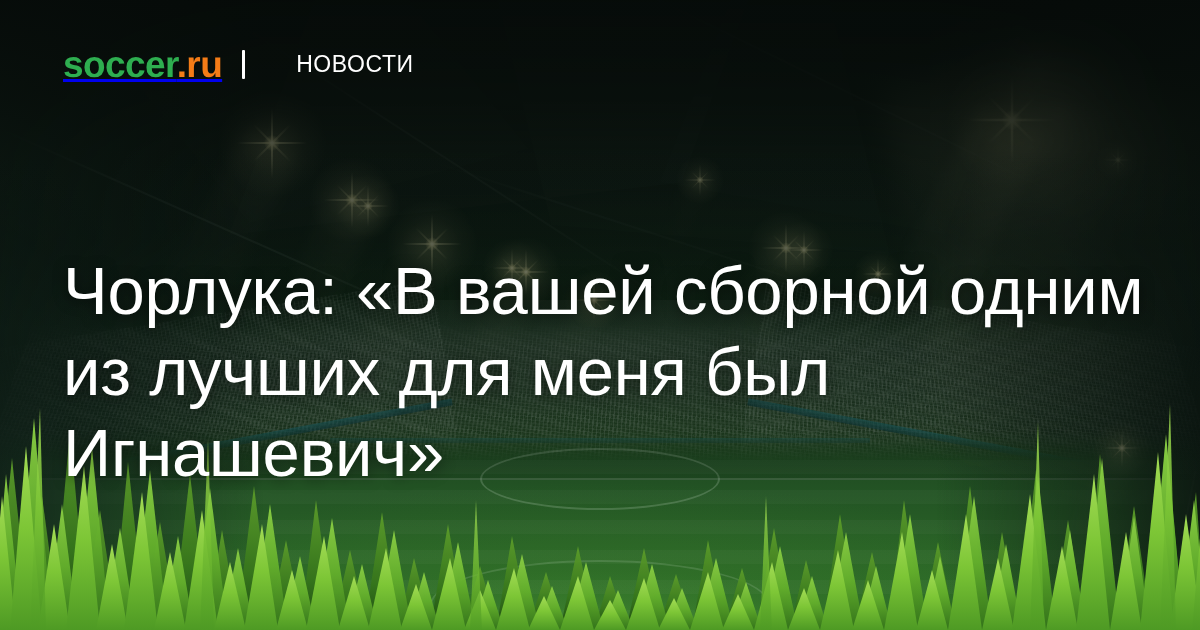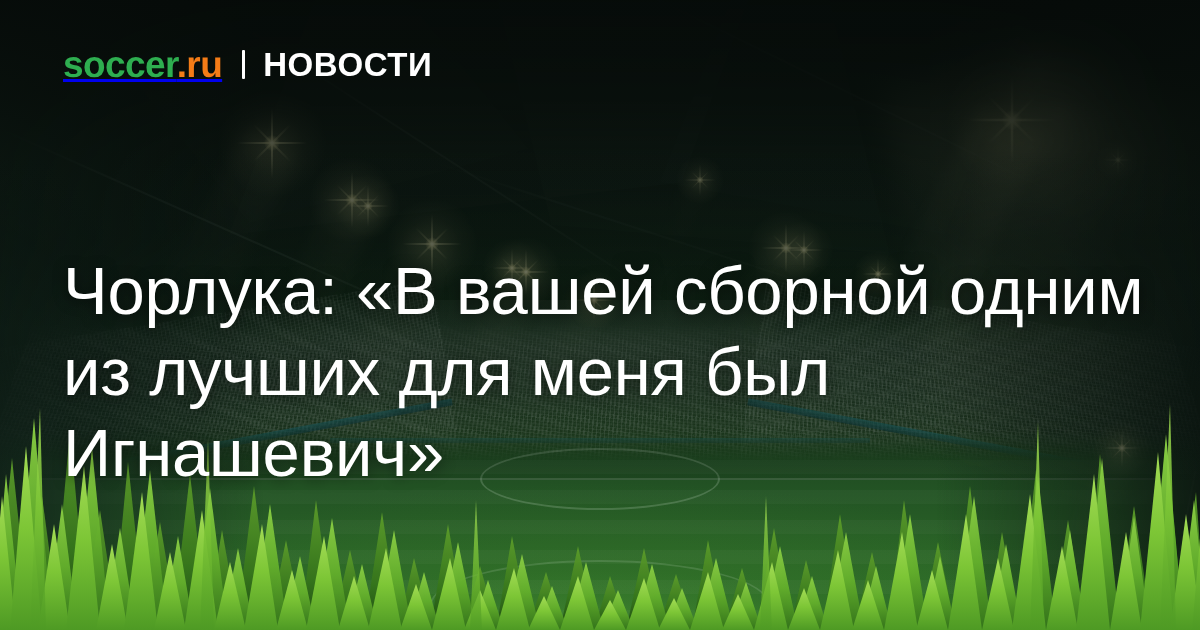--- a/index.html
+++ b/index.html
@@ -205,21 +205,21 @@
     font-size:37px; font-weight:bold; letter-spacing:-.6px;
     text-rendering:geometricPrecision;
   }
   .logo .green{ color:#2EAE50; }
   .logo .orange{ color:#F47C17; }
   .sep{
     display:inline-block; width:3px; height:29px; background:#ffffff;
     margin:0 18px 0 20px; border-radius:1px;
   }
   .section{
-    color:#ffffff; font-size:33px; font-weight:bold; letter-spacing:.6px;
+    color:#ffffff; font-size:23px; font-weight:normal; letter-spacing:.6px;margin-left:33px;
   }
 
   .headline{
     position:absolute; left:63px; top:250px; width:1085px;
     color:#ffffff;
     font-size:67px; font-weight:normal; line-height:1.21;
     letter-spacing:-.2px;
     text-shadow:0 2px 14px rgba(0,0,0,.55);
   }
 </style>

